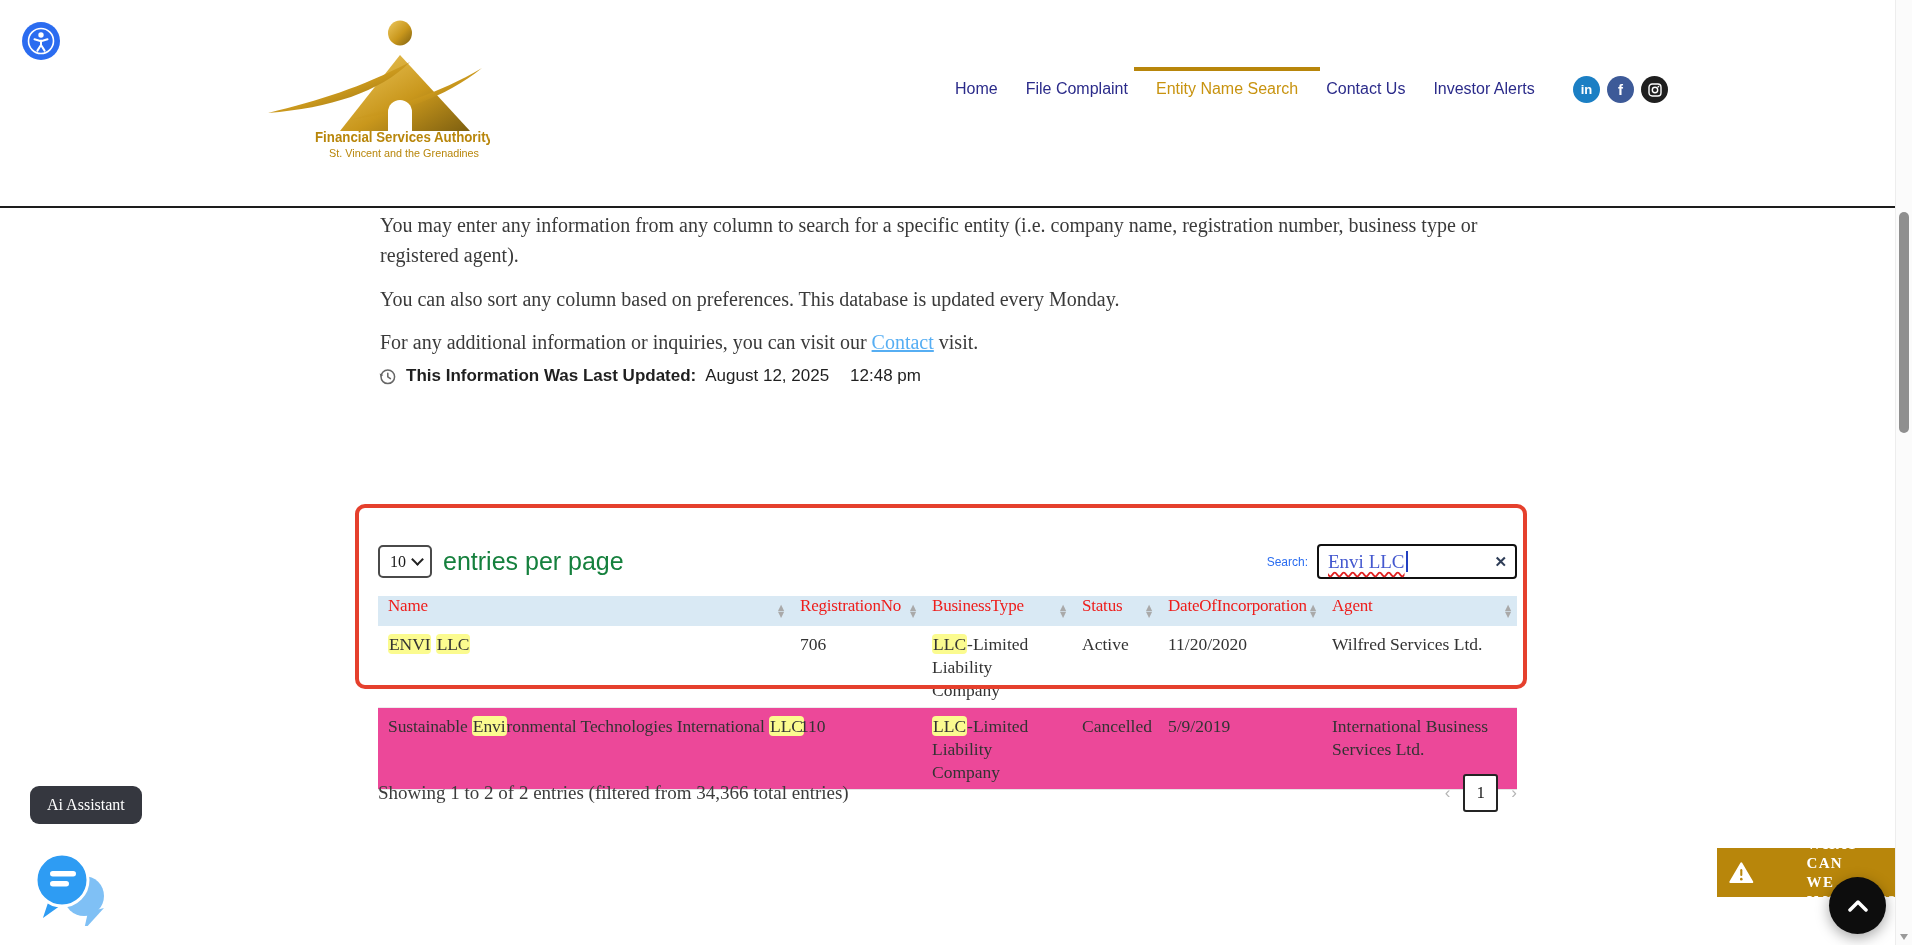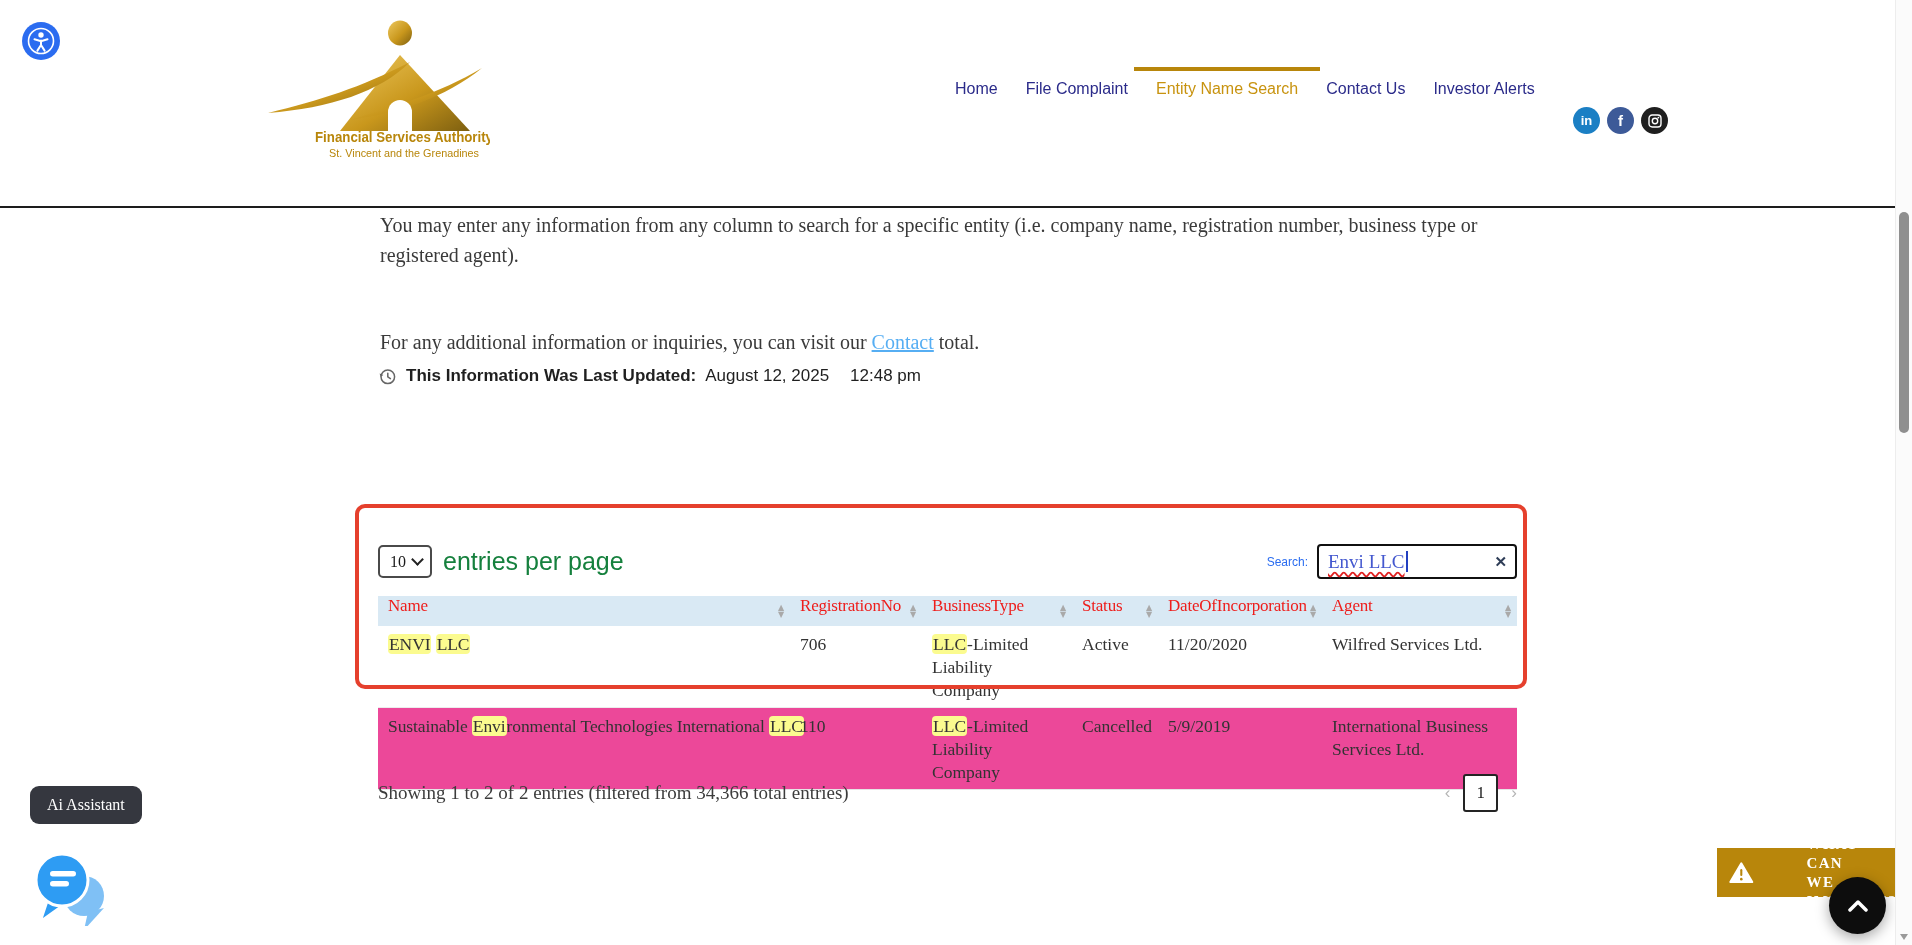--- a/index.html
+++ b/index.html
@@ -18,21 +18,21 @@
 
   
   .site-header{position:absolute;top:0;left:0;width:1912px;height:206px;
         background:rgba(255,255,255,0.90);border-bottom:2px solid #1d1d1d;z-index:10;}
   .logo{position:absolute;left:260px;top:8px;cursor:pointer;}
   .main-nav{position:absolute;left:955px;top:80px;display:flex;gap:28px;
         font-family:"Liberation Sans",sans-serif;font-size:16px;}
   .nav-item{color:#2b2b8a;cursor:pointer;white-space:nowrap;}
   .nav-item.active{color:#c8930f;position:relative;}
   .nav-item.active::before{content:"";position:absolute;top:-13px;left:-22px;right:-22px;height:4px;background:#b8860b;}
-  .social{position:absolute;left:1573px;top:107px;display:flex;gap:7px;}
+  .social{position:absolute;left:1573px;top:76px;display:flex;gap:7px;}
   .soc{width:27px;height:27px;border-radius:50%;display:flex;align-items:center;justify-content:center;
        color:#fff;font-family:"Liberation Sans",sans-serif;font-weight:bold;font-size:13px;cursor:pointer;}
   .soc-li{background:#1b7fc4;}
   .soc-fb{background:#3d5a98;font-size:15px;}
   .soc-ig{background:#1f1f1f;}
 
   .acc-btn{position:absolute;left:22px;top:22px;z-index:20;cursor:pointer;line-height:0;}
 
   
   .dt-controls{position:absolute;left:378px;top:544px;width:1139px;display:flex;align-items:center;}
@@ -96,21 +96,22 @@
   .scroll-thumb{position:absolute;left:3px;top:212px;width:10px;height:221px;background:#8f8f8f;border-radius:5px;cursor:pointer;}
   .scroll-down-arrow{position:absolute;left:4px;bottom:5px;width:0;height:0;
         border-left:4.5px solid transparent;border-right:4.5px solid transparent;border-top:6px solid #9a9a9a;}
 </style>
 </head>
 <body>
 
 <div class="page">
 
   <p class="intro-p p1">You may enter any information from any column to search for a specific entity (i.e. company name, registration number, business type or registered agent).</p>
-  <p class="intro-p p3"><span>For any additional information or inquiries, you can visit our </span><a class="contact-link">Contact</a><span> total.</span></p>
+  <p class="intro-p p2">You can also sort any column based on preferences. This database is updated every Monday.</p>
+  <p class="intro-p p3"><span>For any additional information or inquiries, you can visit our </span><a class="contact-link">Contact</a><span> visit.</span></p>
 
   <div class="last-updated">
     <svg width="19" height="19" viewBox="0 0 19 19">
       <circle cx="9.8" cy="9.8" r="6.8" fill="none" stroke="#666" stroke-width="1.5"></circle>
       <path d="M9.8 6.2 V9.9 L12.4 11.6" fill="none" stroke="#666" stroke-width="1.5" stroke-linecap="round"></path>
       <polygon points="1.6,6.6 2.6,9.8 5.4,8.0" fill="#666"></polygon>
     </svg>
     <span class="lu-label">This Information Was Last Updated:</span>
     <span class="lu-date">August 12, 2025</span>
     <span class="lu-time">12:48 pm</span>

